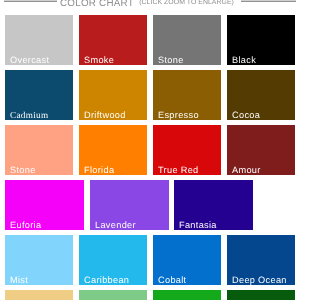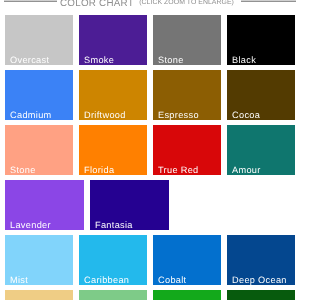--- a/index.html
+++ b/index.html
@@ -25,32 +25,32 @@
   <div class="header">
     <div class="rule rule-l"></div>
     <div class="htitle"><span class="t-main">COLOR CHART</span><span class="t-sub">(CLICK ZOOM TO ENLARGE)</span></div>
     <div class="rule rule-r"></div>
   </div>
   <div class="grid" id="grid">
       <div class="row">
         <div class="sw" title="Overcast" style="background: rgb(198, 198, 198);">
           <div class="lbl">Overcast</div>
         </div>
-        <div class="sw" title="Smoke" style="background: #4c1d95;">
+        <div class="sw" title="Smoke" style="background: #b91c1c;">
           <div class="lbl">Smoke</div>
         </div>
         <div class="sw" title="Stone" style="background: rgb(117, 117, 117);">
           <div class="lbl">Stone</div>
         </div>
         <div class="sw" title="Black" style="background: rgb(0, 0, 0);">
           <div class="lbl">Black</div>
         </div>
       </div>
       <div class="row">
-        <div class="sw" title="Cadmium" style="background: #3b82f6;">
+        <div class="sw" title="Cadmium" style="background: #0c4a6e; font-family: Liberation Serif, serif;">
           <div class="lbl">Cadmium</div>
         </div>
         <div class="sw" title="Driftwood" style="background: rgb(205, 133, 0);">
           <div class="lbl">Driftwood</div>
         </div>
         <div class="sw" title="Espresso" style="background: rgb(140, 94, 3);">
           <div class="lbl">Espresso</div>
         </div>
         <div class="sw" title="Cocoa" style="background: rgb(83, 59, 1);">
           <div class="lbl">Cocoa</div>
@@ -59,25 +59,28 @@
       <div class="row">
         <div class="sw" title="Peach" style="background: rgb(255, 161, 131);">
           <div class="lbl">Stone</div>
         </div>
         <div class="sw" title="Florida" style="background: rgb(255, 128, 0);">
           <div class="lbl">Florida</div>
         </div>
         <div class="sw" title="True Red" style="background: rgb(216, 7, 9);">
           <div class="lbl">True Red</div>
         </div>
-        <div class="sw" title="Amour" style="background: #0f766e;">
+        <div class="sw" title="Amour" style="background: #7f1d1d;">
           <div class="lbl">Amour</div>
         </div>
       </div>
       <div class="row">
+        <div class="sw" title="Euforia" style="background: rgb(245, 0, 249);">
+          <div class="lbl">Euforia</div>
+        </div>
         <div class="sw" title="Lavender" style="background: rgb(139, 70, 230);">
           <div class="lbl">Lavender</div>
         </div>
         <div class="sw" title="Fantasia" style="background: rgb(37, 1, 145);">
           <div class="lbl">Fantasia</div>
         </div>
       </div>
       <div class="row">
         <div class="sw" title="Mist" style="background: rgb(129, 212, 251);">
           <div class="lbl">Mist</div>

